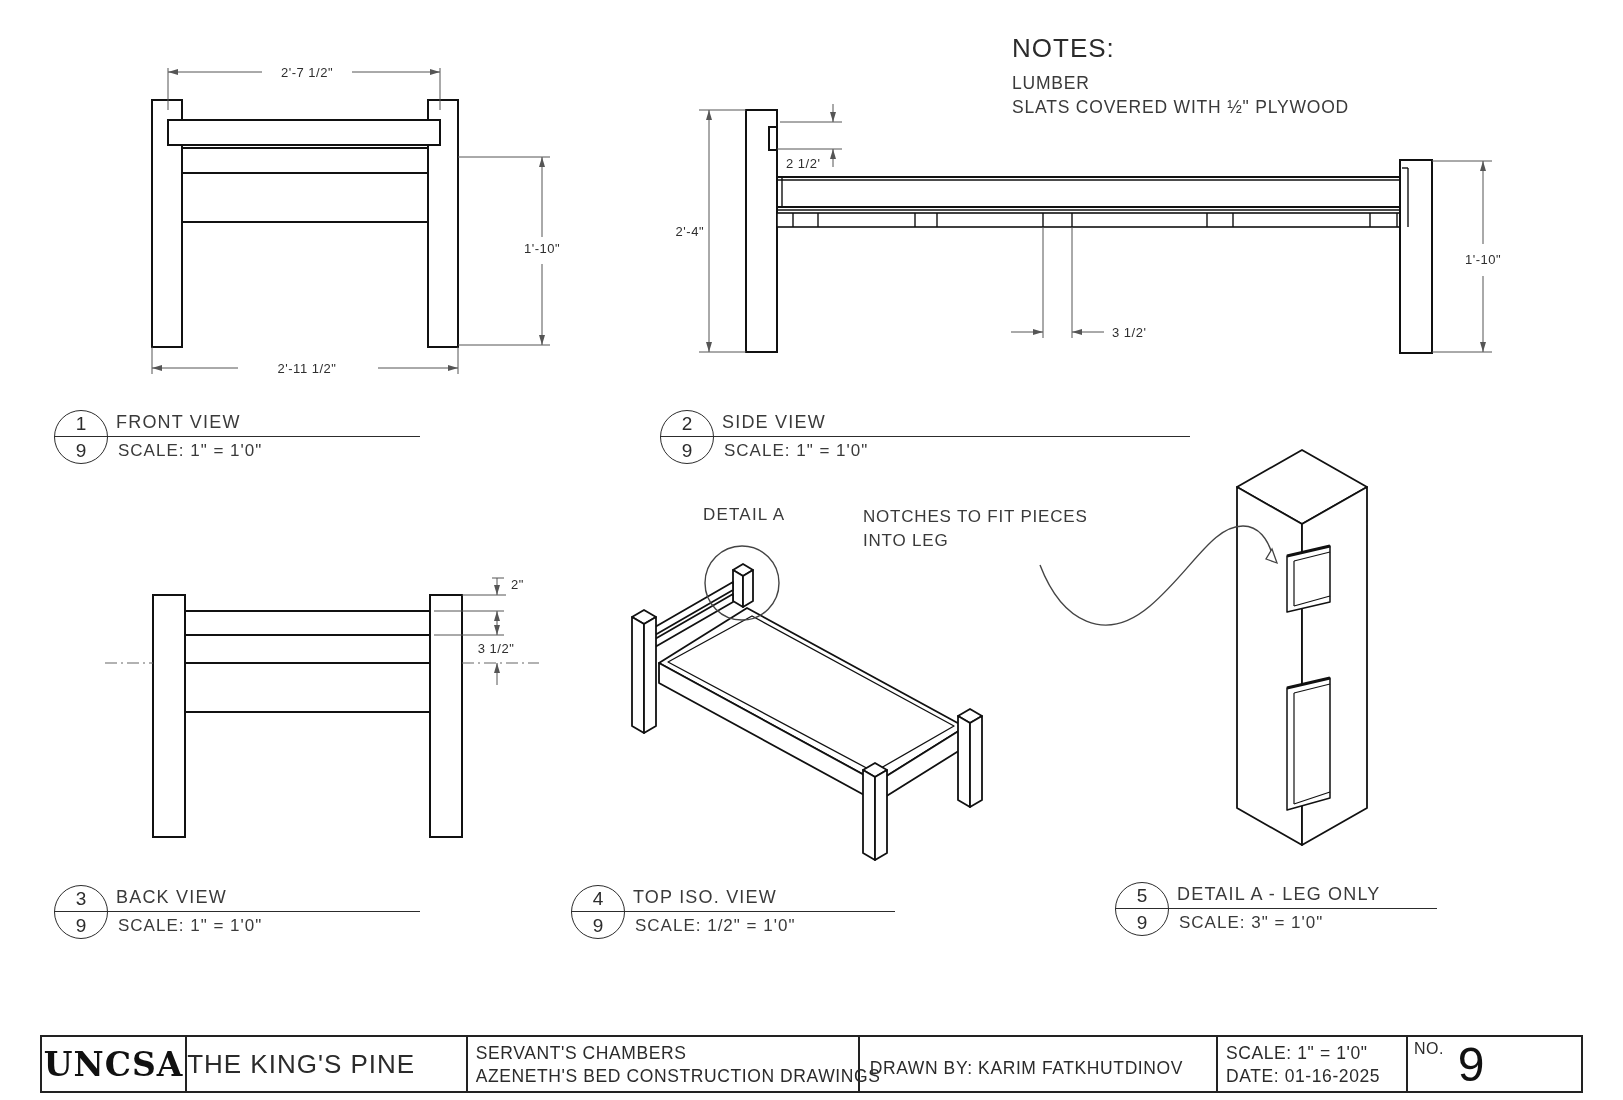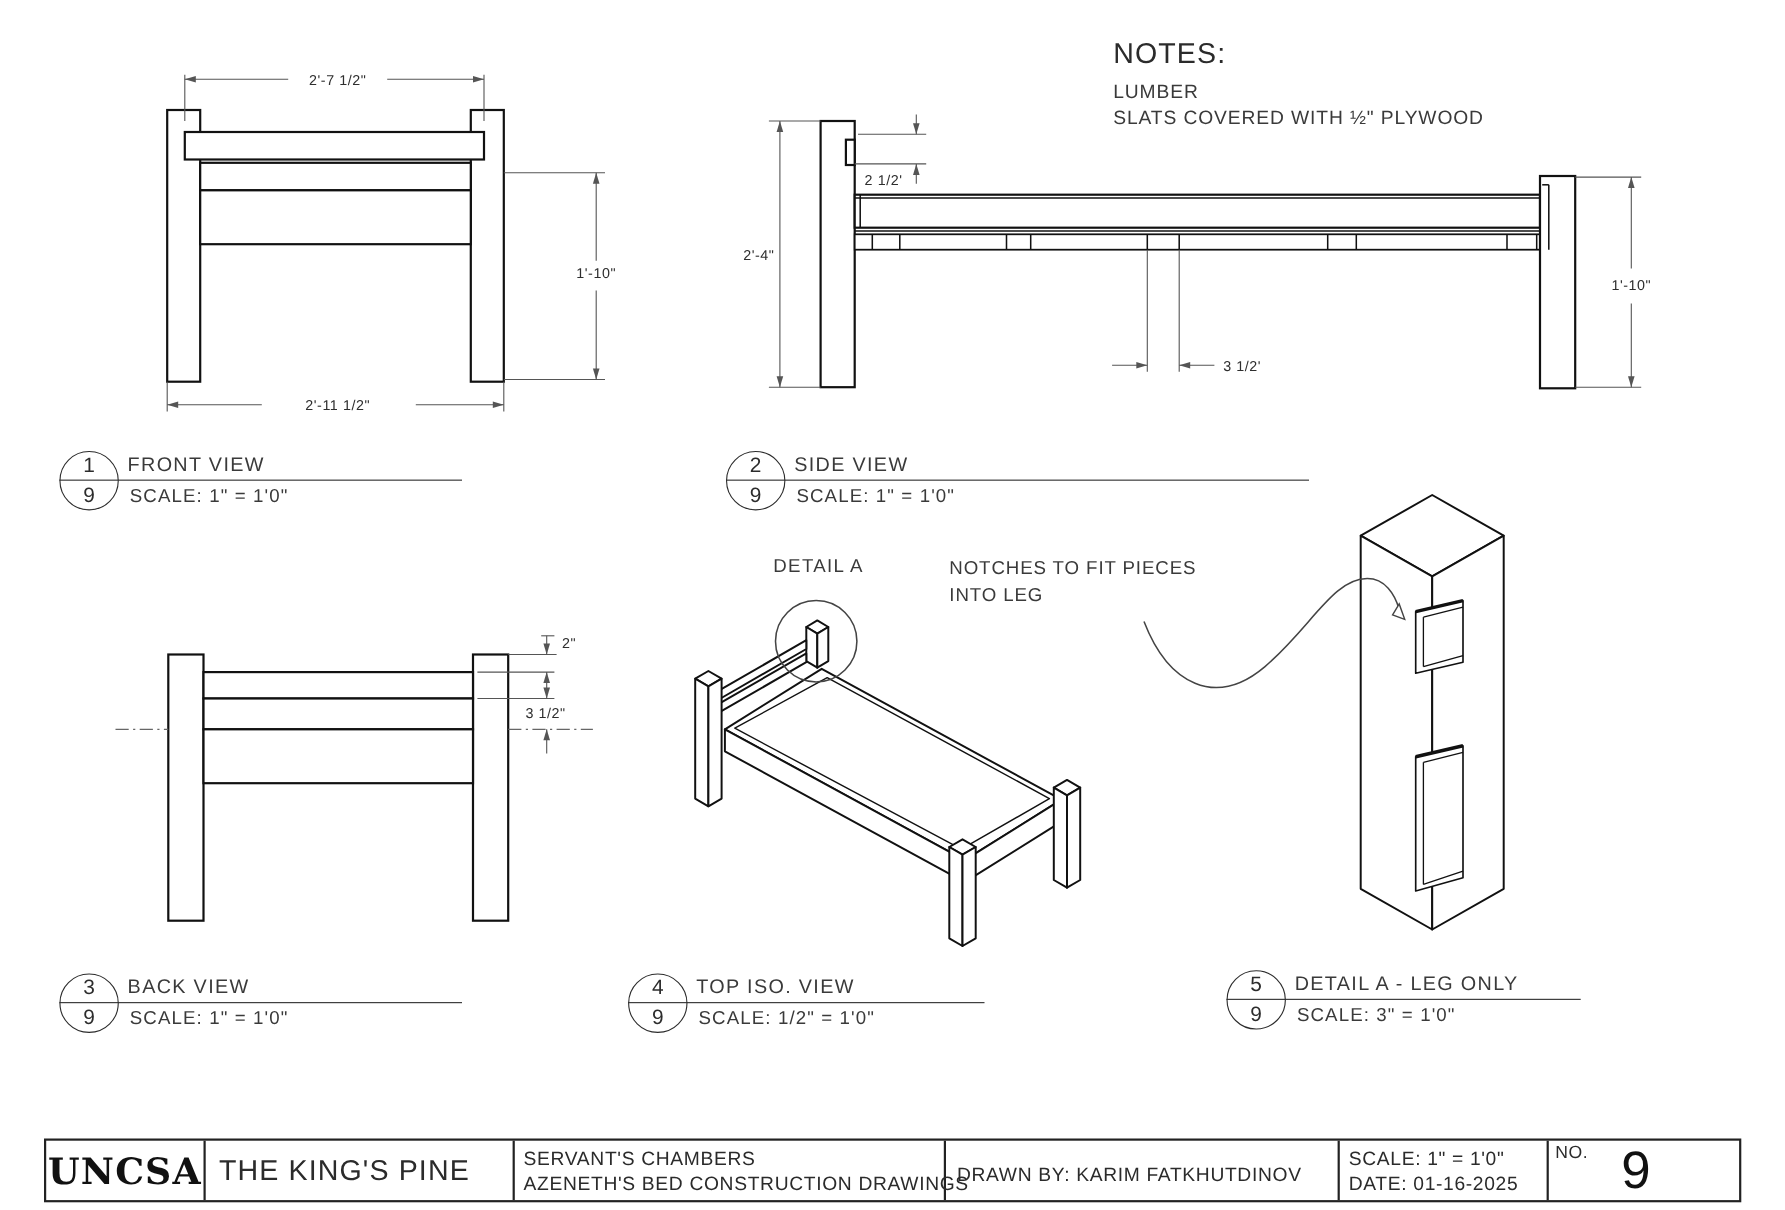--- a/index.html
+++ b/index.html
@@ -26,24 +26,24 @@
   .vnum{position:absolute;left:0;top:2px;width:52px;text-align:center;font-size:19px;color:#2c2c2c;}
   .vden{position:absolute;left:0;top:29px;width:52px;text-align:center;font-size:19px;color:#2c2c2c;}
   .vtitle{position:absolute;left:62px;top:2px;font-size:18px;letter-spacing:1.2px;color:#3a3a3a;white-space:nowrap;}
   .vscale{position:absolute;left:64px;top:31px;font-size:17px;letter-spacing:1px;color:#3a3a3a;white-space:nowrap;}
   
   .tblock{
     left:40px;top:1035px;width:1543px;height:58px;
     border:2px solid #222;display:flex;flex-direction:row;box-sizing:border-box;background:#fff;
   }
   .tcell{border-right:2px solid #222;box-sizing:border-box;height:100%;position:relative;}
-  .tcell:last-child{border-right:none;gap:16px;}
+  .tcell:last-child{border-right:none;}
   .c-logo{width:150px;display:flex;align-items:center;justify-content:center;}
   .logo-text{font-family:"DejaVu Serif", serif;font-weight:bold;font-size:33px;letter-spacing:1px;color:#111;}
-  .c-prod{width:290px;display:flex;align-items:center;padding-left:12px;}
+  .c-prod{width:290px;display:flex;align-items:center;padding-left:0;}
   .prod-text{font-size:26px;letter-spacing:1px;color:#2b2b2b;white-space:nowrap;}
   .c-sheet{width:392px;padding:5px 16px 0 8px;}
   .sheet-line{font-size:17.5px;letter-spacing:.6px;line-height:23px;color:#2b2b2b;white-space:nowrap;}
   .c-drawn{width:370px;padding:20px 0 0 10px;}
   .c-scale{width:196px;padding:5px 0 0 8px;}
   .c-no{width:179px;display:flex;}
   .no-label{font-size:16px;letter-spacing:.5px;color:#2b2b2b;padding:3px 0 0 6px;}
   .no-value{font-size:48px;color:#111;padding:2px 0 0 14px;line-height:52px;}
 </style>
 </head>

